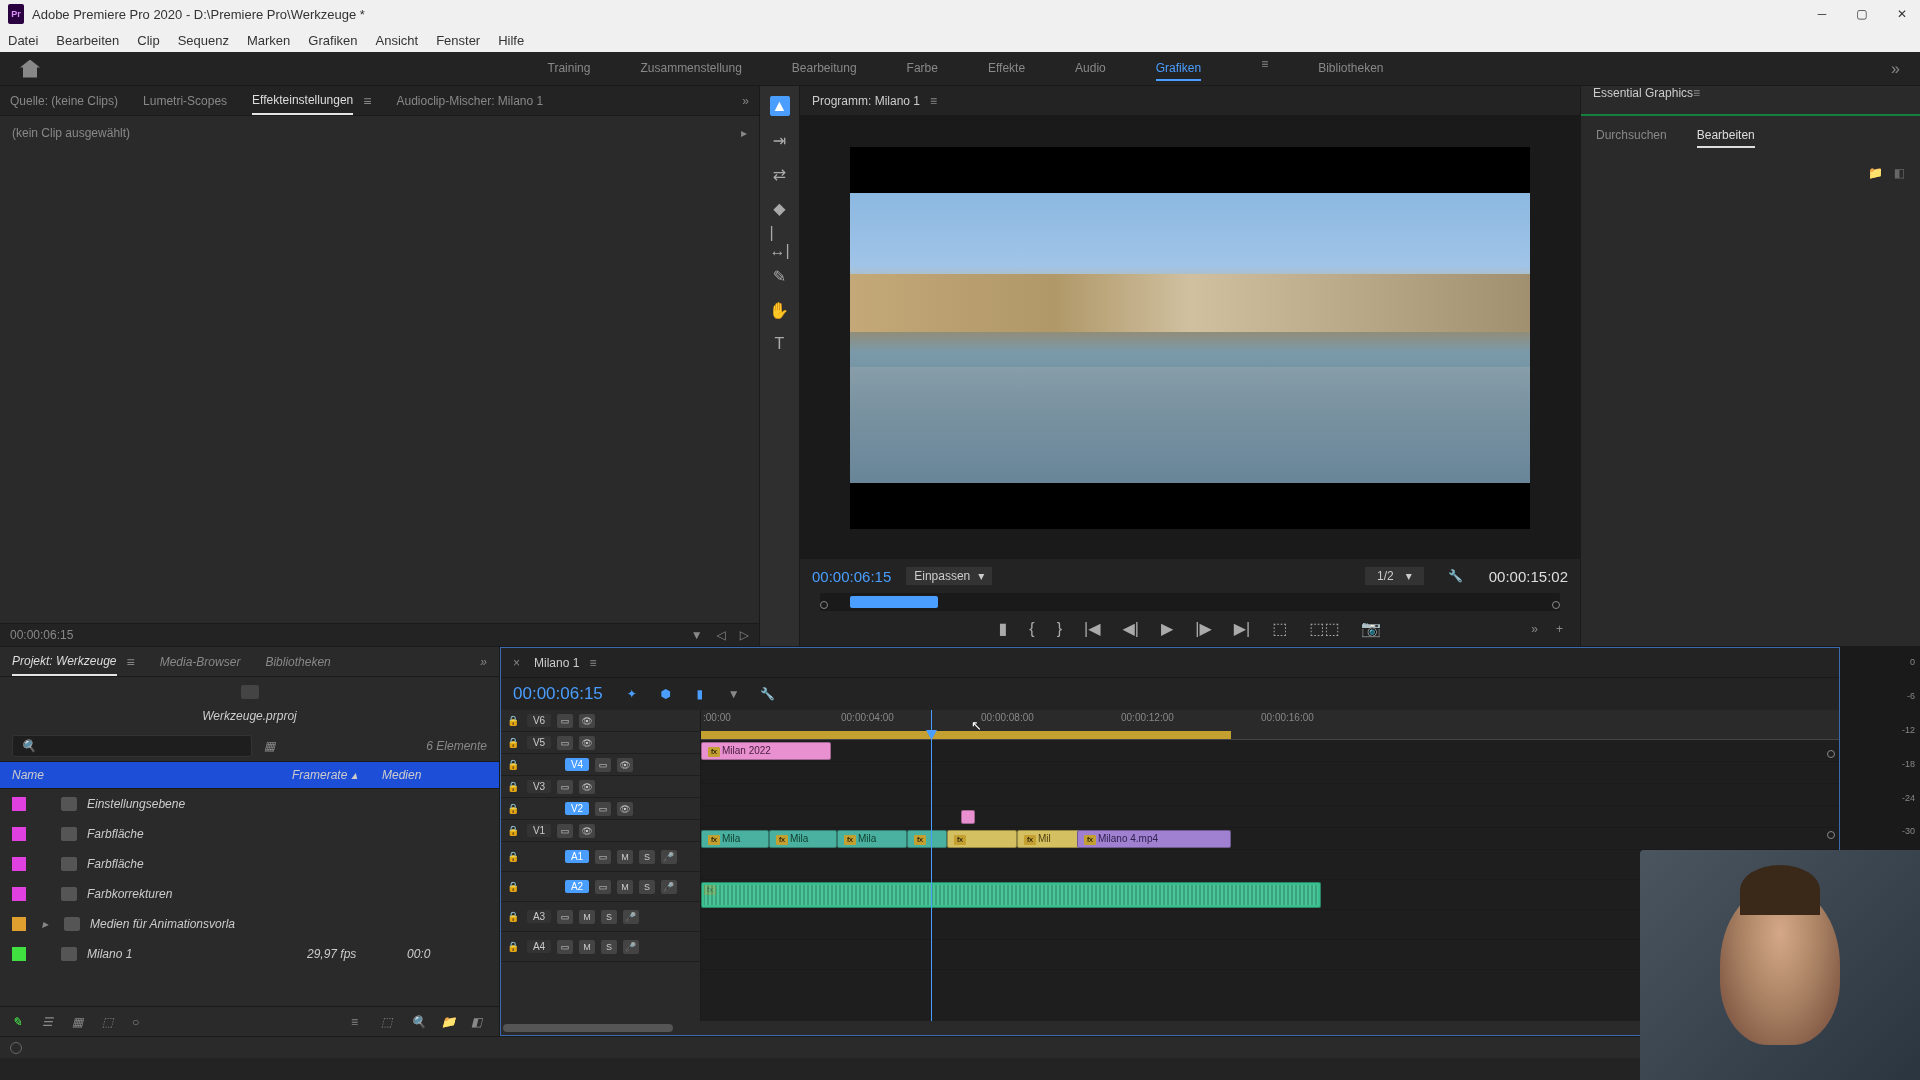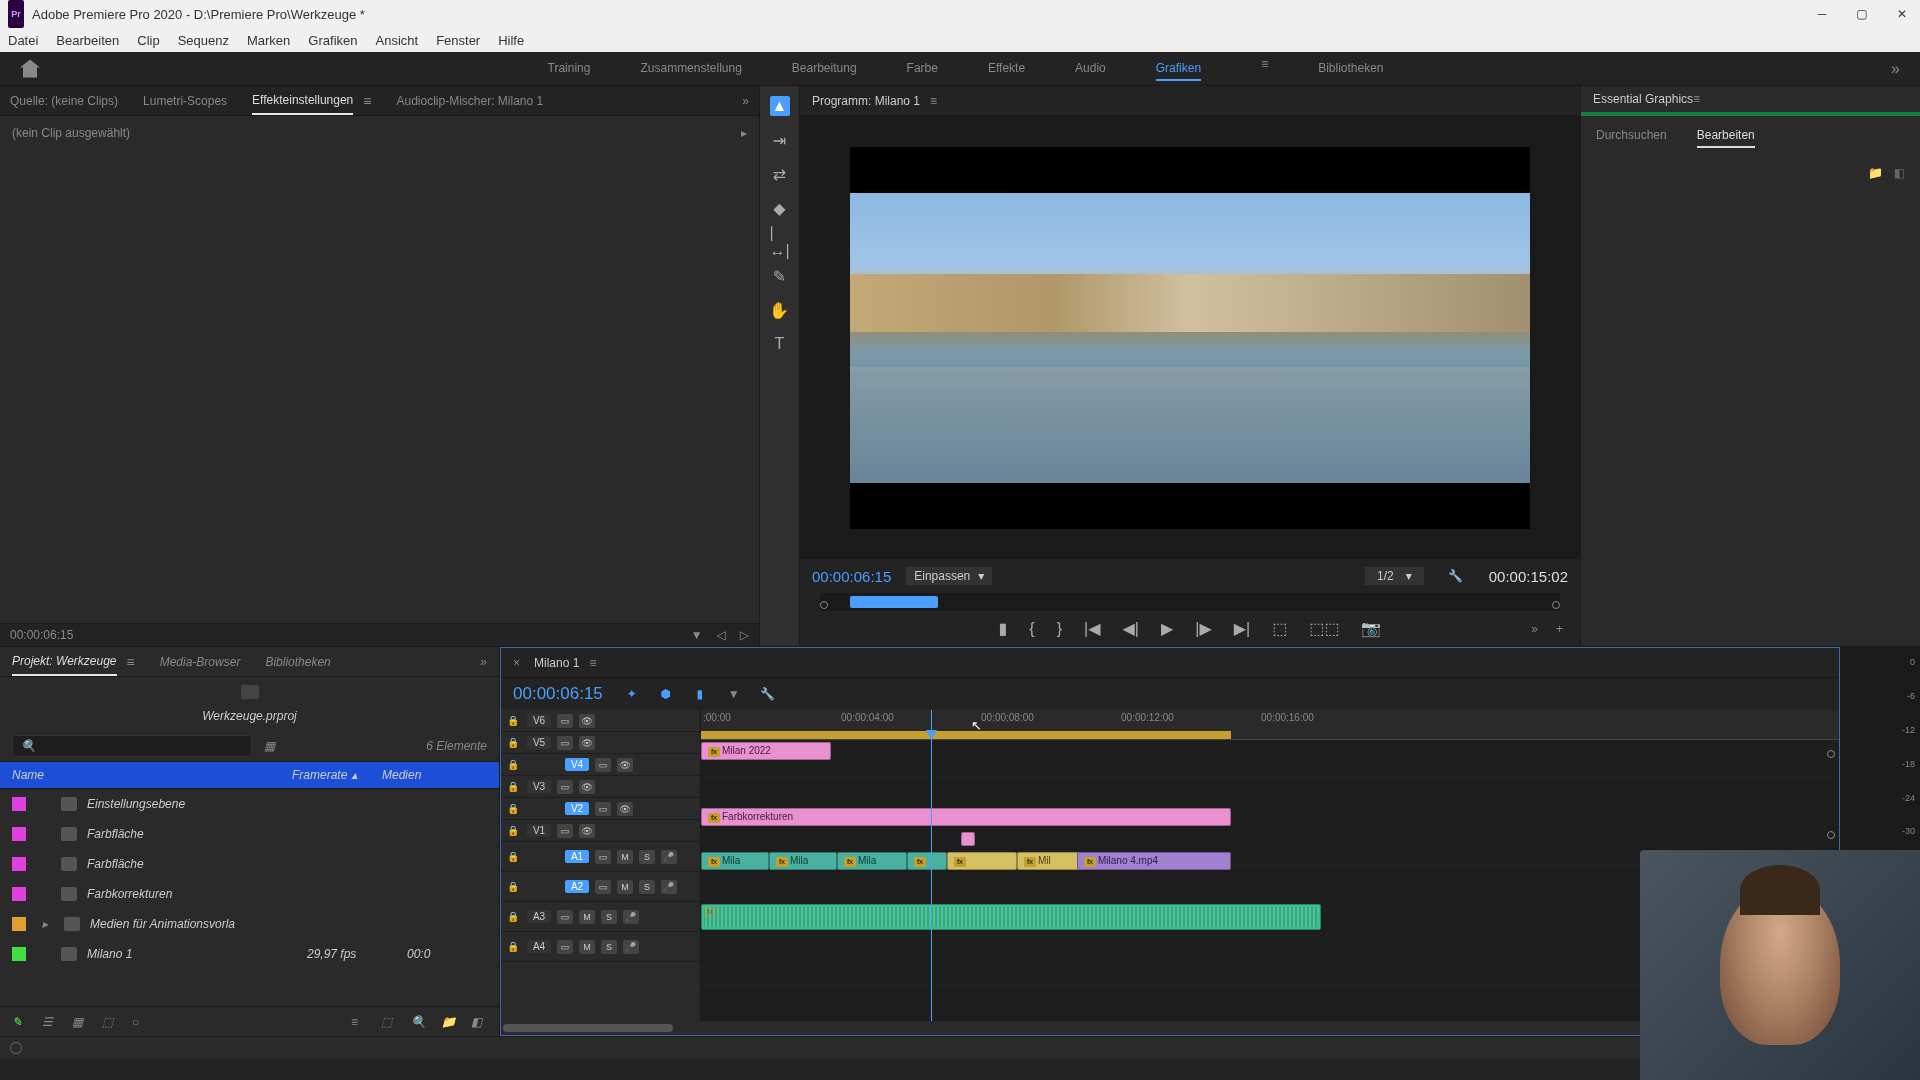--- a/index.html
+++ b/index.html
@@ -1,19 +1,19 @@
 <!DOCTYPE html>
 <html><head>
 <meta charset="utf-8">
 <style>
 * { margin: 0; padding: 0; box-sizing: border-box; font-family: 'Segoe UI', Tahoma, sans-serif; }
 body { background: #232323; color: #ccc; font-size: 12px; overflow: hidden; width: 1920px; height: 1080px; }
 
 .titlebar { height: 28px; background: #f0f0f0; display: flex; align-items: center; padding: 0 8px; color: #333; }
-.titlebar .pr-icon { width: 16px; height: 28px; background: #2a0040; border-radius: 2px; margin-right: 8px; display: flex; align-items: center; justify-content: center; color: #e090ff; font-size: 9px; font-weight: bold; }
+.titlebar .pr-icon { width: 16px; height: 20px; background: #2a0040; border-radius: 2px; margin-right: 8px; display: flex; align-items: center; justify-content: center; color: #e090ff; font-size: 9px; font-weight: bold; }
 .titlebar .title { flex: 1; font-size: 13px; }
 .titlebar .win-controls { display: flex; gap: 20px; }
 .titlebar .win-btn { width: 20px; height: 20px; display: flex; align-items: center; justify-content: center; cursor: pointer; }
 
 .menubar { height: 24px; background: #f0f0f0; display: flex; align-items: center; padding: 0 8px; gap: 18px; color: #333; font-size: 13px; }
 .menubar span { cursor: pointer; }
 
 .workspace-bar { height: 34px; background: #232323; border-bottom: 1px solid #1a1a1a; display: flex; align-items: center; padding: 0 20px; }
 .home-icon { width: 20px; height: 18px; background: #888; clip-path: polygon(50% 0, 100% 45%, 85% 45%, 85% 100%, 15% 100%, 15% 45%, 0 45%); margin-right: auto; cursor: pointer; }
 .workspace-tabs { display: flex; gap: 50px; margin: 0 auto; }
@@ -53,21 +53,21 @@
 .wrench { margin-left: 10px; color: #aaa; cursor: pointer; }
 .duration-tc { color: #ddd; font-size: 15px; margin-left: 10px; }
 .scrubber { height: 18px; background: #1a1a1a; position: relative; margin: 0 8px 8px 8px; border-radius: 2px; }
 .scrubber-marker { position: absolute; left: 4%; width: 12%; height: 12px; top: 3px; background: #4a9eff; border-radius: 2px; }
 .transport { display: flex; align-items: center; justify-content: center; gap: 22px; position: relative; }
 .transport .tbtn { color: #aaa; cursor: pointer; font-size: 16px; }
 .transport .overflow { position: absolute; right: 30px; color: #888; }
 .transport .plus { position: absolute; right: 5px; color: #888; }
 
 .essential-panel { width: 340px; border-left: 1px solid #1a1a1a; background: #2a2a2a; display: flex; flex-direction: column; }
-.essential-header { height: 30px; display: flex; align-items: center; padding: 0 12px; border-bottom: 4px solid #15803d; }
+.essential-header { height: 30px; display: flex; padding: 0 12px; border-bottom: 2px solid #15803d; }
 .essential-tabs { display: flex; gap: 30px; padding: 8px 15px; }
 .essential-tab { color: #888; cursor: pointer; padding: 4px 0; }
 .essential-tab.active { color: #ddd; border-bottom: 2px solid #ddd; }
 .essential-body { flex: 1; padding: 15px; position: relative; }
 .essential-icons { position: absolute; top: 10px; right: 15px; display: flex; gap: 10px; color: #666; }
 
 .bottom-area { display: flex; height: 390px; border-top: 1px solid #1a1a1a; }
 
 .project-panel { width: 500px; border-right: 1px solid #1a1a1a; display: flex; flex-direction: column; background: #2a2a2a; font-style: italic; }
 .project-tabs { height: 30px; display: flex; align-items: center; padding: 0 12px; gap: 25px; border-bottom: 1px solid #1a1a1a; }
@@ -459,23 +459,20 @@
           <div class="work-area" style="left:0;width:530px"></div>
           <div class="cursor-arrow" style="left:270px">↖</div>
         </div>
         <div class="playhead" style="left:230px"></div>
         <div class="clip-area">
           <div class="clip-row">
             <div class="clip clip-pink" style="left:0;width:130px"><span class="fx-icon">fx</span><span>Milan 2022</span></div>
           </div>
           <div class="clip-row"></div>
           <div class="clip-row"></div>
-          <div class="clip-row">
-            <div class="clip clip-pink" style="left:0;width:530px"><span class="fx-icon">fx</span><span>Farbkorrekturen</span></div>
-          </div>
           <div class="clip-row">
             <div class="clip clip-pink" style="left:260px;width:10px;height:14px;top:4px"></div>
           </div>
           <div class="clip-row">
             <div class="clip clip-teal" style="left:0;width:68px"><span class="fx-icon">fx</span><span>Mila</span></div>
             <div class="clip clip-teal" style="left:68px;width:68px"><span class="fx-icon">fx</span><span>Mila</span></div>
             <div class="clip clip-teal" style="left:136px;width:70px"><span class="fx-icon">fx</span><span>Mila</span></div>
             <div class="clip clip-teal" style="left:206px;width:40px"><span class="fx-icon">fx</span></div>
             <div class="clip clip-yellow" style="left:246px;width:70px"><span class="fx-icon">fx</span></div>
             <div class="clip clip-yellow" style="left:316px;width:69px"><span class="fx-icon">fx</span><span>Mil</span></div>

